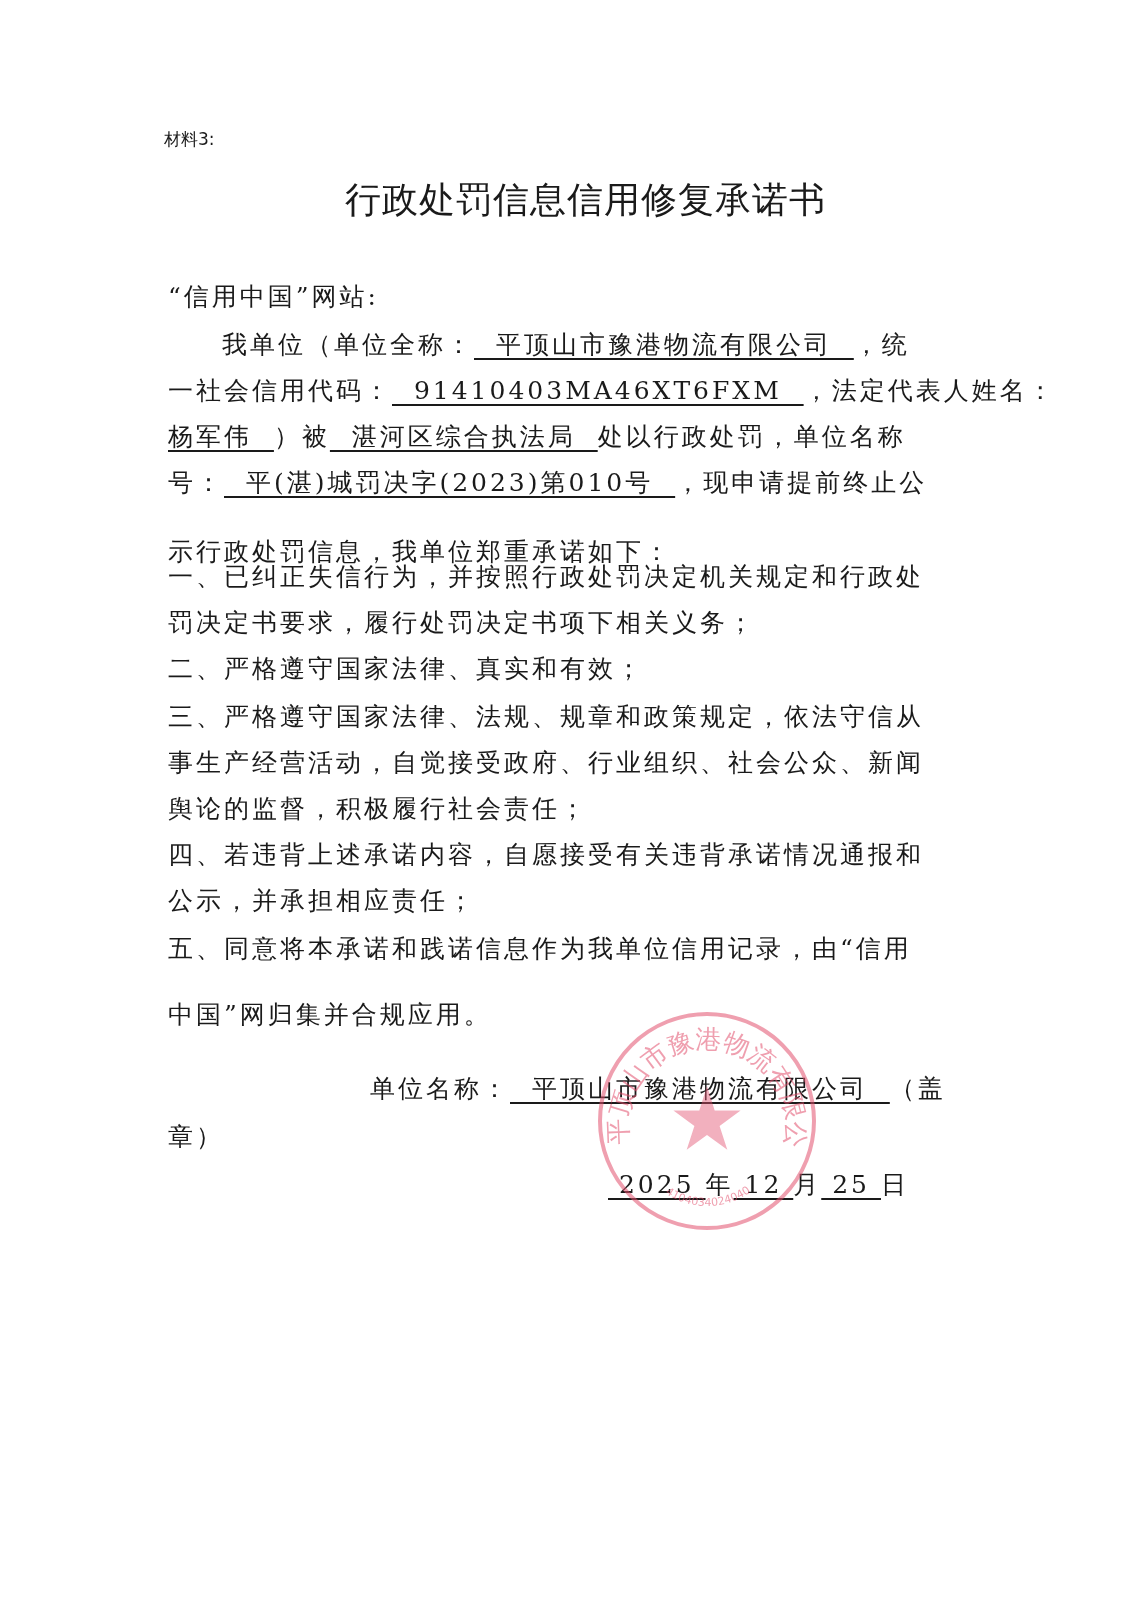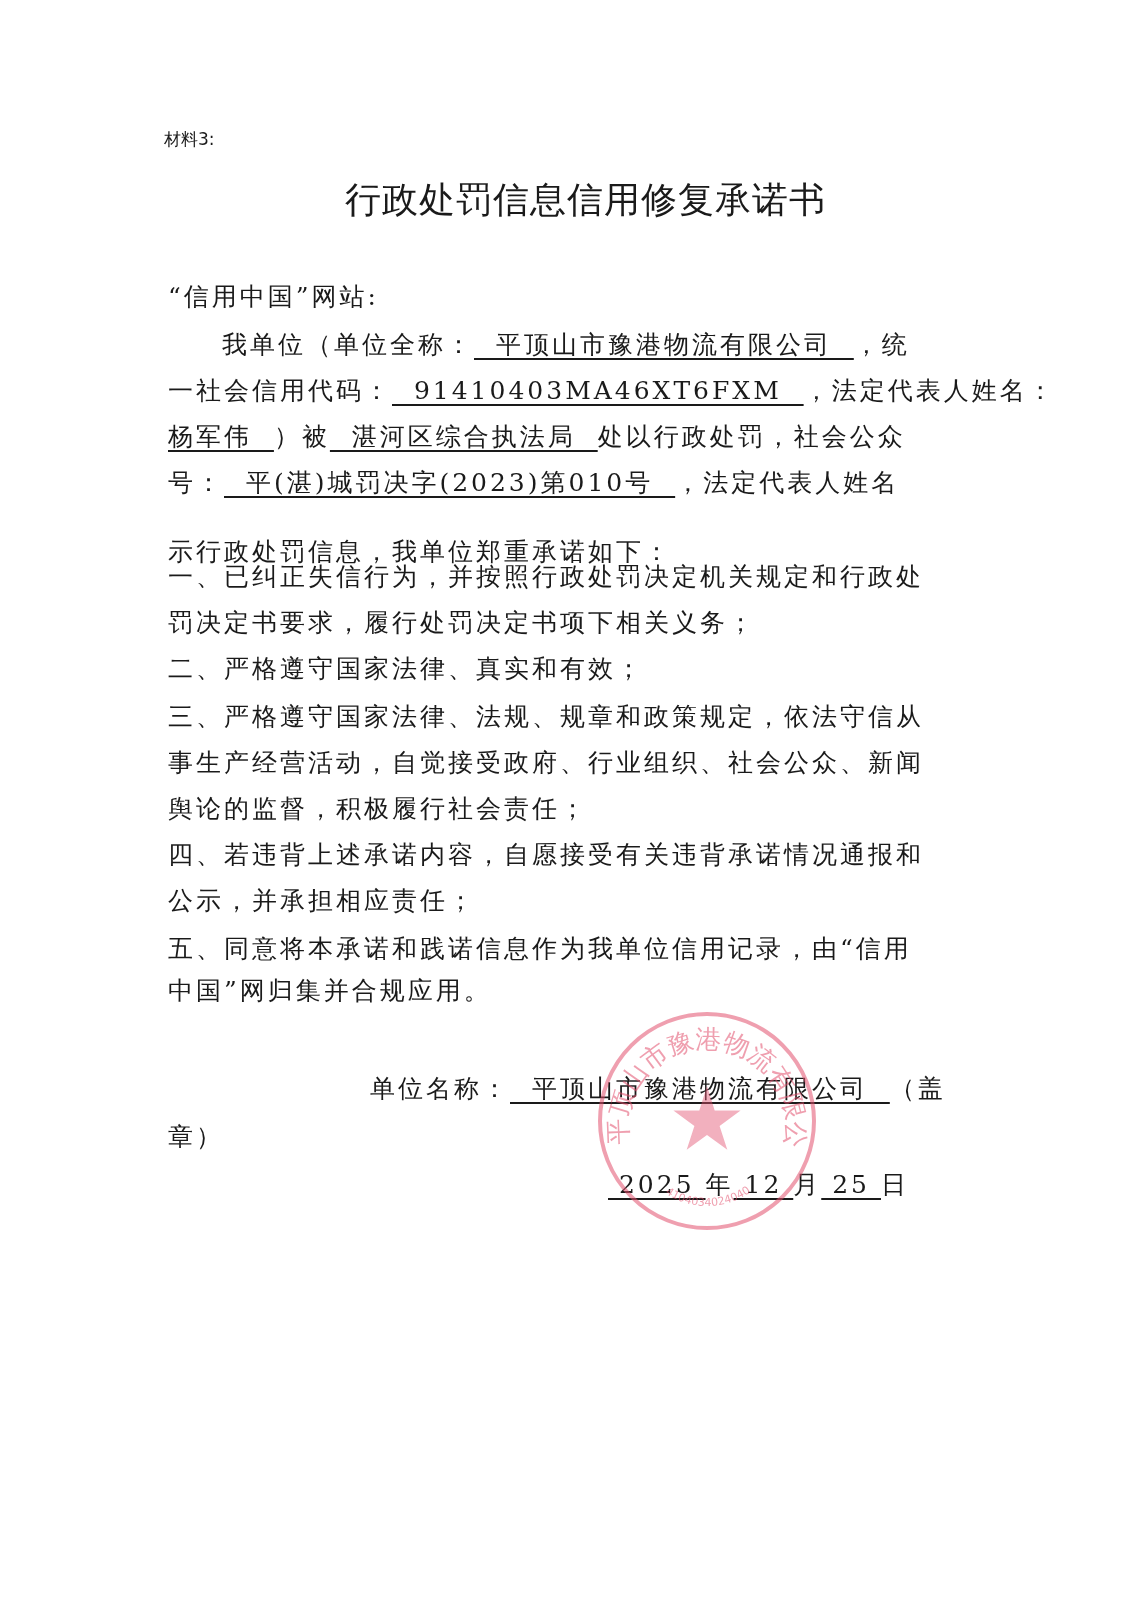--- a/index.html
+++ b/index.html
@@ -36,37 +36,37 @@
 
   <div class="abs line" style="top:280px;">“信用中国”网站:</div>
 
   <div class="abs line" style="top:328px; left:222px;">
     <span>我单位（单位全称：</span><span class="u" style="white-space:pre;">  平顶山市豫港物流有限公司  </span><span>，统</span>
   </div>
   <div class="abs line" style="top:374px;">
     <span>一社会信用代码：</span><span class="u" style="white-space:pre;">  91410403MA46XT6FXM  </span><span>，法定代表人姓名：</span>
   </div>
   <div class="abs line" style="top:420px;">
-    <span class="u" style="white-space:pre;">杨军伟  </span><span>）被</span><span class="u" style="white-space:pre;">  湛河区综合执法局  </span><span>处以行政处罚，社会公众</span>
+    <span class="u" style="white-space:pre;">杨军伟  </span><span>）被</span><span class="u" style="white-space:pre;">  湛河区综合执法局  </span><span>处以行政处罚，单位名称</span>
   </div>
   <div class="abs line" style="top:466px;">
-    <span>号：</span><span class="u" style="white-space:pre;">  平(湛)城罚决字(2023)第010号  </span><span>，法定代表人姓名</span>
+    <span>号：</span><span class="u" style="white-space:pre;">  平(湛)城罚决字(2023)第010号  </span><span>，现申请提前终止公</span>
   </div>
   <div class="abs line" style="top:535px;">示行政处罚信息，我单位郑重承诺如下：</div>
 
   <div class="abs line" style="top:560px;">一、已纠正失信行为，并按照行政处罚决定机关规定和行政处</div>
   <div class="abs line" style="top:606px;">罚决定书要求，履行处罚决定书项下相关义务；</div>
   <div class="abs line" style="top:652px;">二、严格遵守国家法律、真实和有效；</div>
   <div class="abs line" style="top:700px;">三、严格遵守国家法律、法规、规章和政策规定，依法守信从</div>
   <div class="abs line" style="top:746px;text-align:center;">事生产经营活动，自觉接受政府、行业组织、社会公众、新闻</div>
   <div class="abs line" style="top:792px;">舆论的监督，积极履行社会责任；</div>
   <div class="abs line" style="top:838px;">四、若违背上述承诺内容，自愿接受有关违背承诺情况通报和</div>
   <div class="abs line" style="top:884px;">公示，并承担相应责任；</div>
   <div class="abs line" style="top:932px;">五、同意将本承诺和践诺信息作为我单位信用记录，由“信用</div>
-  <div class="abs line" style="top:974px;text-align:center;">中国”网归集并合规应用。</div>
+  <div class="abs line" style="top:998px;text-align:center;">中国”网归集并合规应用。</div>
 
   <div class="abs line" style="top:1072px; left:370px;">
     <span>单位名称：</span><span class="u" style="white-space:pre;">  平顶山市豫港物流有限公司  </span><span>（盖</span>
   </div>
   <div class="abs line" style="top:1120px;">章）</div>
 
   <div class="abs line" style="top:1168px; left:608px;">
     <span class="u" style="white-space:pre;"> 2025 </span><span>年</span><span class="u" style="white-space:pre;"> 12 </span><span>月</span><span class="u" style="white-space:pre;"> 25 </span><span>日</span>
   </div>
 

